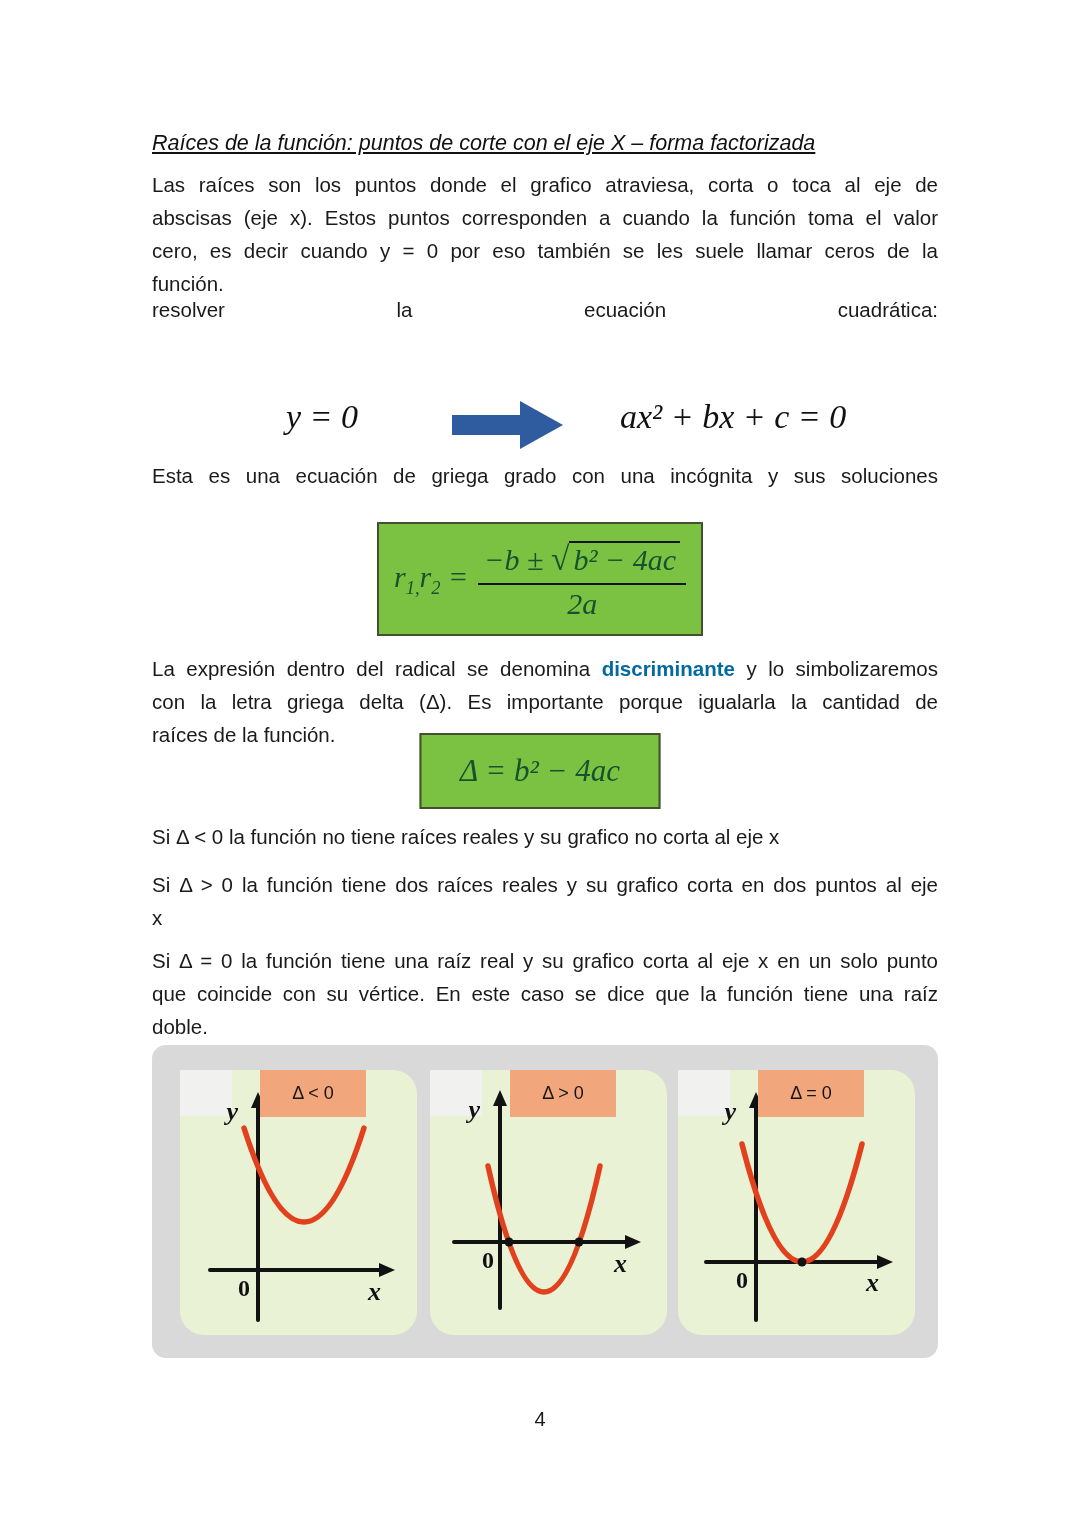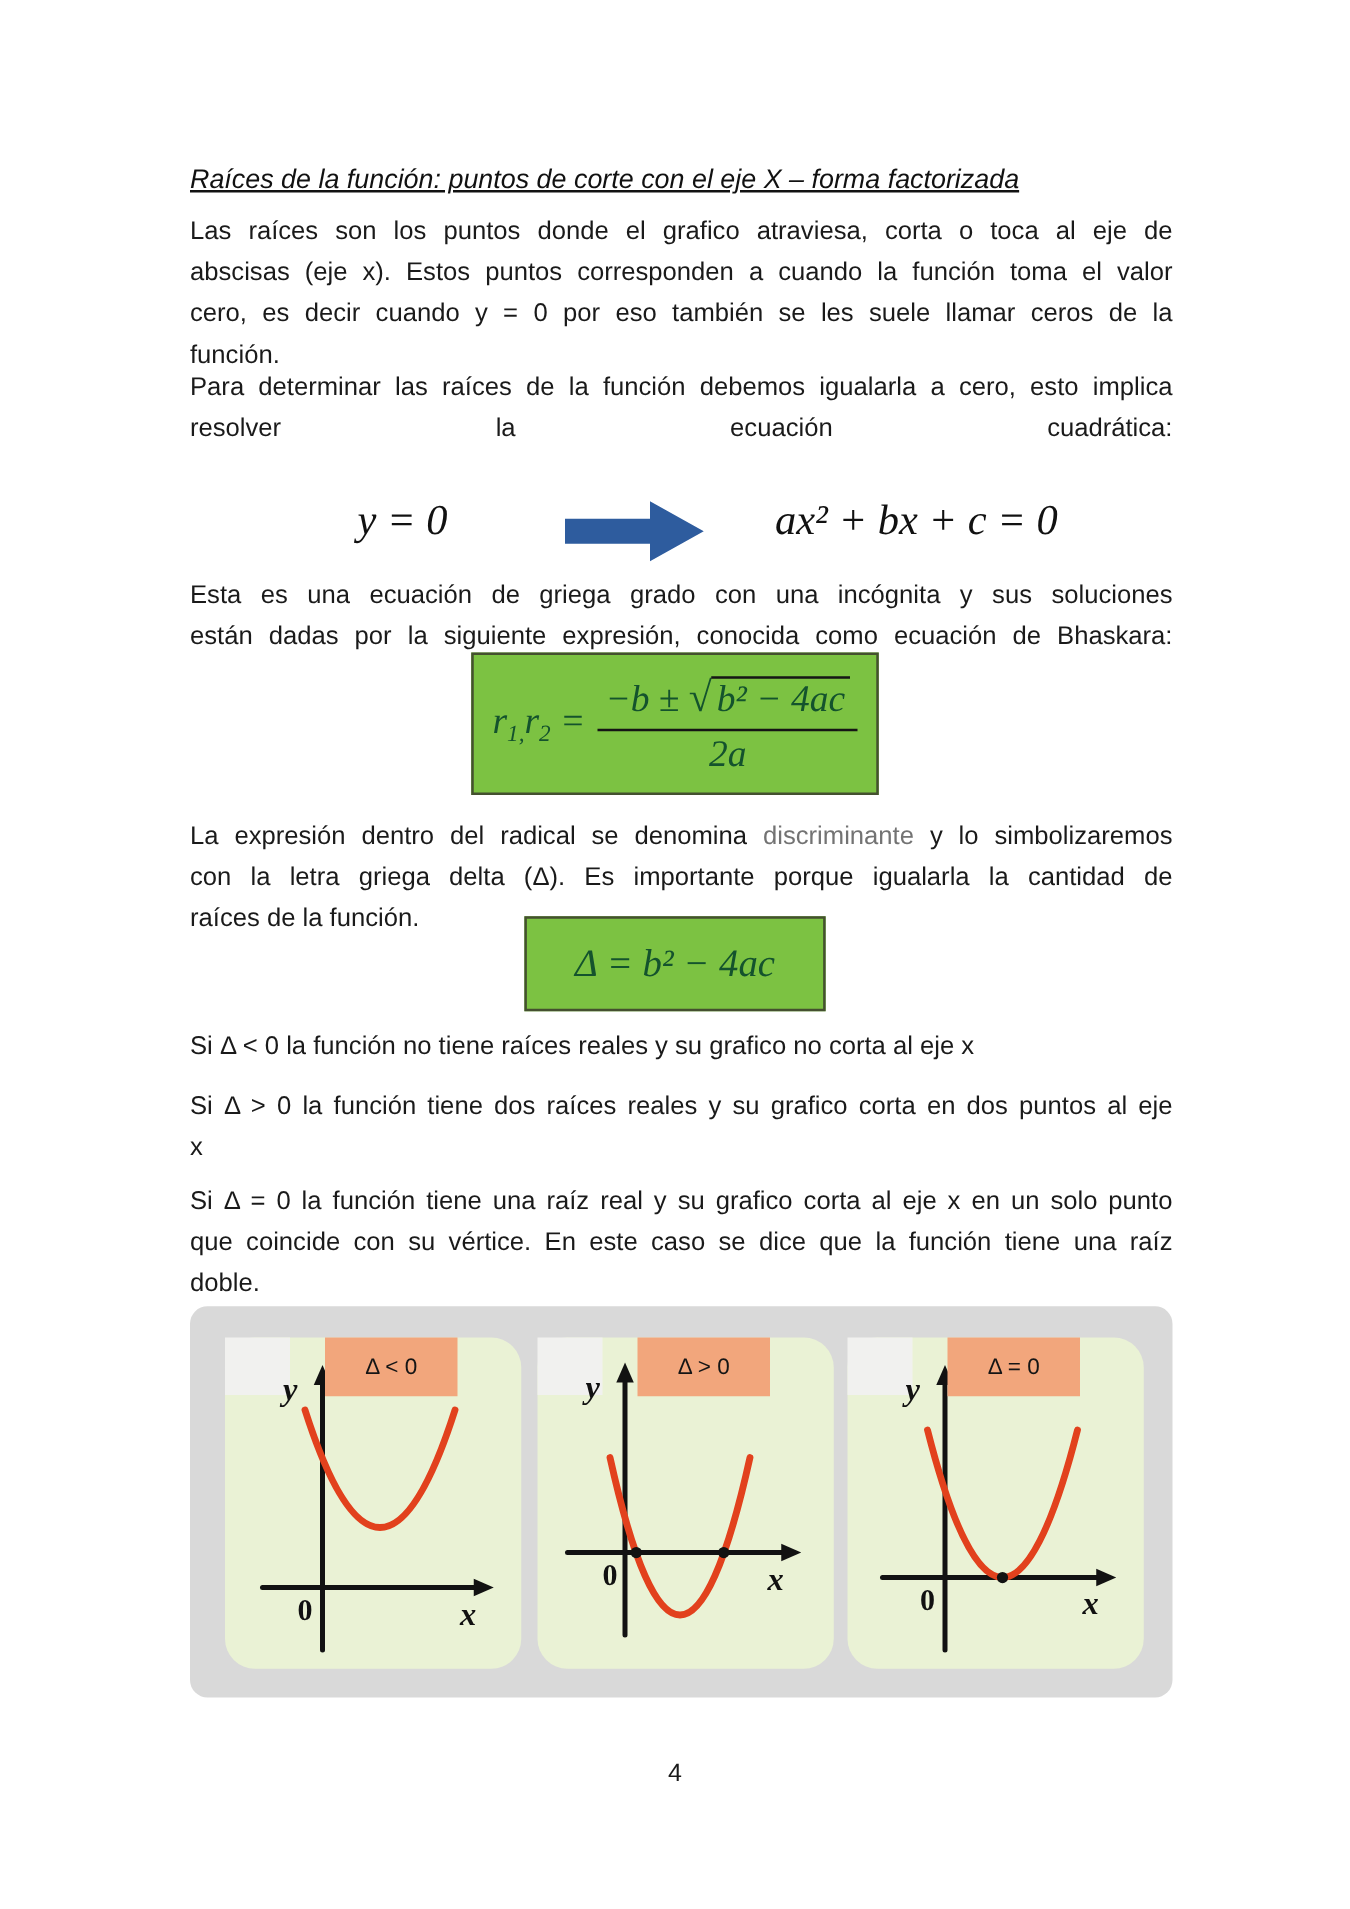--- a/index.html
+++ b/index.html
@@ -8,21 +8,21 @@
     font-family:"Liberation Sans", sans-serif; color:#1a1a1a; overflow:hidden;
   }
   .block { position:absolute; left:152px; width:786px; }
 
   .title-line {
     font-size:21.5px; font-style:italic; text-decoration:underline;
     color:#111;
   }
   .line { font-size:20.5px; line-height:33px; text-align:justify; }
   .line.j { text-align-last:justify; }
-  .hl { color:#737373; font-weight:normal; }
+  .hl { color:#0369a1; font-weight:bold; }
 
   
   .eq-row { position:absolute; left:152px; top:392px; width:786px; height:64px; }
   .eq-left  { position:absolute; left:134px; top:6px;
               font-family:"Liberation Serif", serif; font-style:italic; font-size:34px; color:#111; }
   .eq-arrow { position:absolute; left:300px; top:8px; }
   .eq-right { position:absolute; left:468px; top:6px;
               font-family:"Liberation Serif", serif; font-style:italic; font-size:34px; color:#111; }
 
   
@@ -70,37 +70,35 @@
   </div>
 
   <div class="block" style="top:168px">
     <div class="line j">Las raíces son los puntos donde el grafico atraviesa, corta o toca al eje de</div>
     <div class="line j">abscisas (eje x). Estos puntos corresponden a cuando la función toma el valor</div>
     <div class="line j">cero, es decir cuando y = 0 por eso también se les suele llamar ceros de la</div>
     <div class="line">función.</div>
   </div>
 
   <div class="block" style="top:293px">
-    <div class="line j">Para determinar las raíces de la función debemos igualarla a cero, esto implica</div>
     <div class="line j">resolver la ecuación cuadrática:</div>
   </div>
 
   <div class="eq-row">
     <span class="eq-left">y = 0</span>
     <span class="eq-arrow">
       <svg width="112" height="50" viewBox="0 0 112 50">
         <polygon points="0,15 68,15 68,1 111,25 68,49 68,35 0,35" fill="#2e5c9e"></polygon>
       </svg>
     </span>
     <span class="eq-right">ax² + bx + c = 0</span>
   </div>
 
   <div class="block" style="top:459px">
     <div class="line j">Esta es una ecuación de griega grado con una incógnita y sus soluciones</div>
-    <div class="line j">están dadas por la siguiente expresión, conocida como ecuación de Bhaskara:</div>
   </div>
 
   <div class="gbox bhaskara">
     <span class="bh-lhs"><span>r</span><sub>1,</sub><span>r</span><sub>2</sub> <span>=</span></span>
     <span class="frac">
       <span class="num"><span>−b ±</span> <span class="sqrt-sign">√</span><span class="radicand">b² − 4ac</span></span>
       <span class="den">2a</span>
     </span>
   </div>
 

